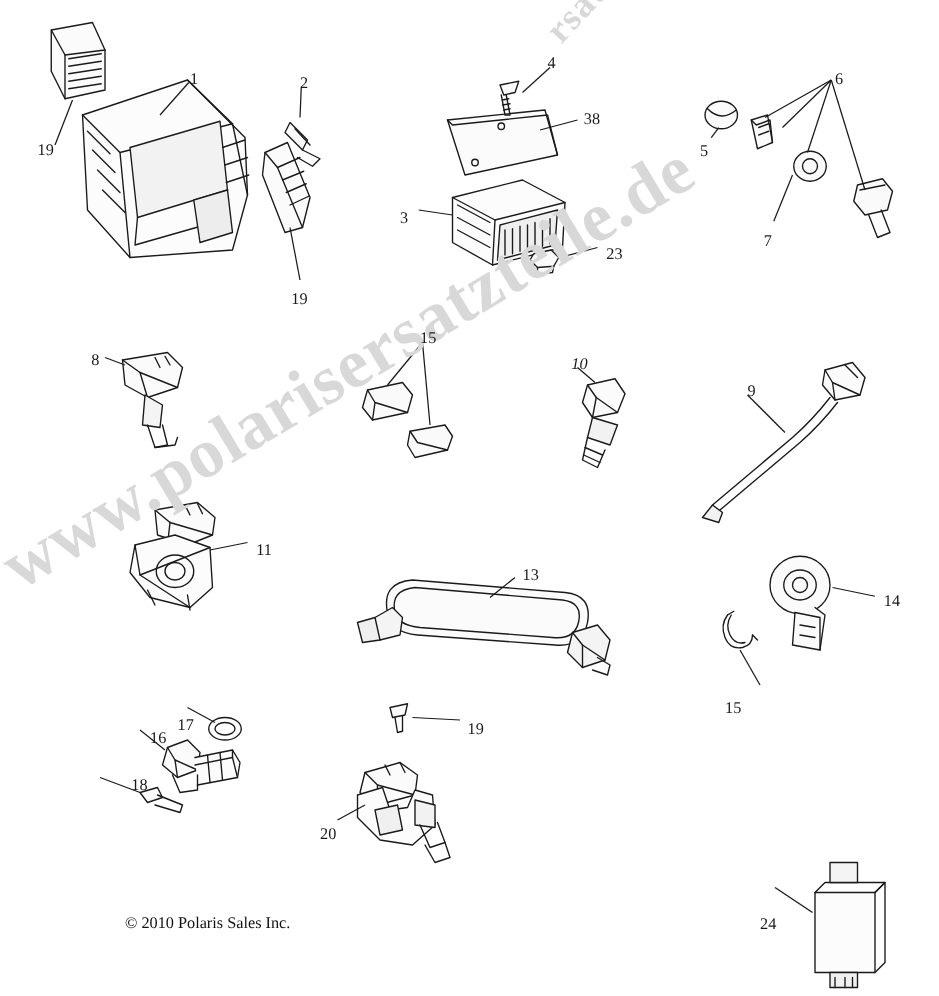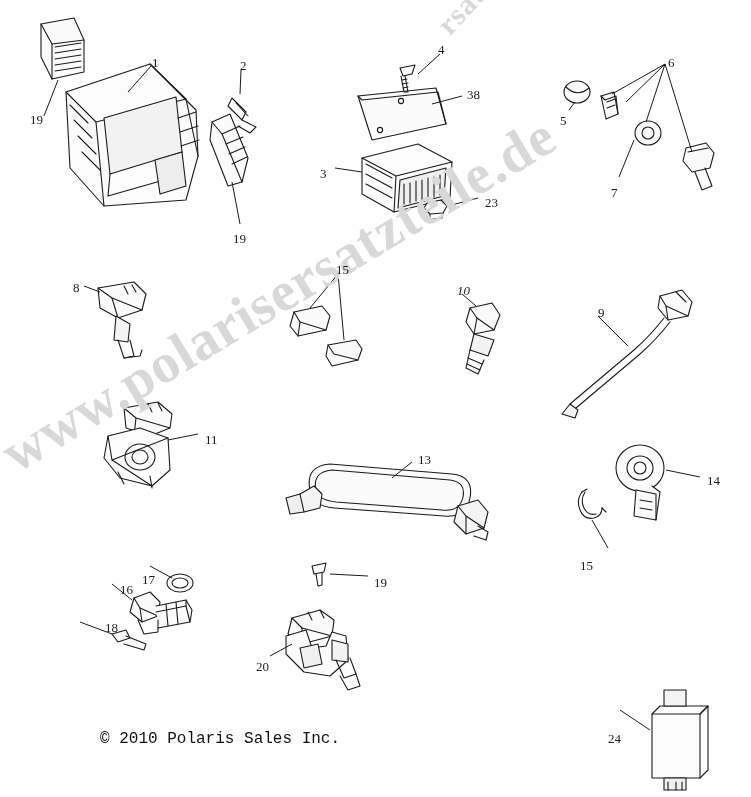--- a/index.html
+++ b/index.html
@@ -69,22 +69,22 @@
     position: absolute;
     left: 0; top: 0;
     width: 751px;
     height: 797px;
     z-index: 3;
   }
   .copyright {
     position: absolute;
     left: 100px;
     top: 730px;
-    font-size: 16px;
-    font-family: Liberation Mono, monospace;
+    font-size: 13px;
+    font-family: Liberation Serif, serif;
     color: #111;
     z-index: 6;
   }
 </style>
 </head>
 <body>
 
 <div id="page">
 
   <svg class="part-layer" viewBox="0 0 751 797" xmlns="http://www.w3.org/2000/svg">

